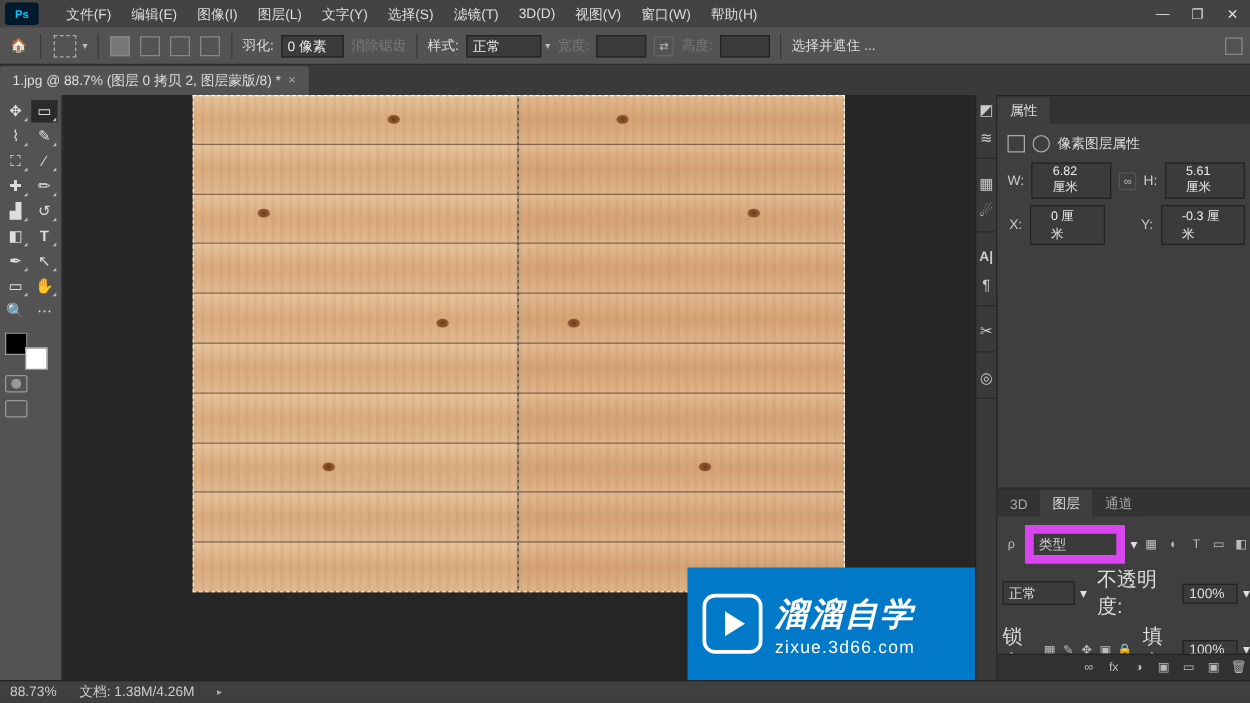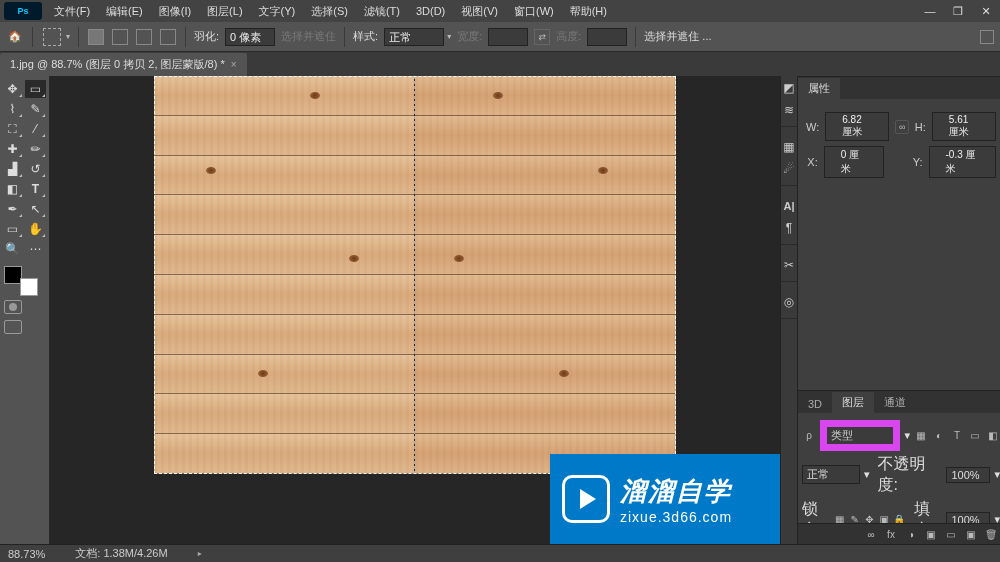--- a/index.html
+++ b/index.html
@@ -1,20 +1,20 @@
 <!DOCTYPE html>
 <html><head>
 <meta charset="utf-8">
 <style>
 * { box-sizing: border-box; margin: 0; padding: 0; font-family: "Microsoft YaHei", sans-serif; }
 body { width: 1000px; height: 562px; background: #535353; overflow: hidden; color: #e0e0e0; font-size: 11px; }
 
 
 .menubar { height: 22px; background: #434343; display: flex; align-items: center; padding-left: 4px; }
-.menubar .ps-logo { width: 38px; height: 18px; background: #001a2b; border-radius: 3px; display:flex; align-items:center; justify-content:center; color:#00c8ff; font-size:9px; font-weight:bold; margin-right:4px;text-align:center;}
+.menubar .ps-logo { width: 27px; height: 18px; background: #001a2b; border-radius: 3px; display:flex; align-items:center; justify-content:center; color:#00c8ff; font-size:9px; font-weight:bold; margin-right:14px;text-align:center;}
 .menubar .menu-item { padding: 0 8px; color: #ddd; cursor: default; }
 .menubar .spacer { flex:1; }
 .menubar .winctl { width: 28px; text-align:center; color:#ddd; }
 
 
 .optbar { height: 30px; background: #535353; border-bottom:1px solid #2a2a2a; display:flex; align-items:center; padding:0 6px; gap:6px; }
 .optbar .home-icon { width:18px; height:18px; display:flex; align-items:center; justify-content:center; color:#ddd;}
 .optbar .sel-box { width:18px; height:18px; border:1px dashed #aaa; margin:0 2px; }
 .optbar .tri { color:#bbb; font-size:8px; margin-left:-3px; }
 .optbar .sep { width:1px; height:20px; background:#3a3a3a; margin:0 2px;}
@@ -95,21 +95,21 @@
 
 
 .watermark{position:absolute;right:0;bottom:0;width:230px;height:90px;background:#0079c8;display:flex;align-items:center;gap:10px;padding:8px 12px;}
 .watermark .play{width:48px;height:48px;border:3px solid #fff;border-radius:10px;display:flex;align-items:center;justify-content:center;}
 .watermark .play .t{width:0;height:0;border-left:16px solid #fff;border-top:10px solid transparent;border-bottom:10px solid transparent;margin-left:4px;}
 .watermark .txt{display:flex;flex-direction:column;color:#fff;}
 .watermark .big{font-size:26px;font-weight:bold;letter-spacing:2px;font-style:italic;}
 .watermark .url{font-size:14px;letter-spacing:1px;}
 
 
-.statusbar{height:18px;background:#3f3f3f;border-top:1px solid #222;display:flex;align-items:center;padding:0 8px;gap:30px;color:#ccc;font-size:11px;}
+.statusbar{height:18px;background:#3f3f3f;border-top:1px solid #222;display:flex;align-items:center;padding:0 8px;gap:18px;color:#ccc;font-size:11px;}
 .statusbar .tri{color:#aaa;font-size:8px;}
 </style>
 </head>
 <body>
 
 <div class="menubar">
   <div class="ps-logo">Ps</div>
   <div class="menu-item">文件(F)</div>
   <div class="menu-item">编辑(E)</div>
   <div class="menu-item">图像(I)</div>
@@ -133,21 +133,21 @@
   <div class="sel-box"></div>
     <span class="tri">▾</span>
   <div class="sep"></div>
   <div class="mini-ico" style="background:#777"></div>
   <div class="mini-ico"></div>
   <div class="mini-ico"></div>
   <div class="mini-ico"></div>
   <div class="sep"></div>
   <label>羽化:</label>
   <div class="field">0 像素</div>
-  <label class="dim">选择并遮住</label>
+  <label class="dim">消除锯齿</label>
   <div class="sep"></div>
   <label>样式:</label>
   <div class="field" style="min-width:60px;">正常</div>
     <span class="tri">▾</span>
   <label class="dim">宽度:</label>
   <div class="field dim" style="min-width:40px;"></div>
   <div class="linkbtn dim">⇄</div>
   <label class="dim">高度:</label>
   <div class="field dim" style="min-width:40px;"></div>
   <div class="sep"></div>
@@ -278,20 +278,25 @@
       </div>
     </div>
 
     <div class="panels">
 
       <div class="panel" style="height:160px;">
         <div class="panel-tabrow">
           <div class="panel-tab">属性</div>
         </div>
         <div class="panel-body">
+          <div class="prop-title">
+            <div class="ico"></div>
+            <div class="ico" style="border-radius:50%"></div>
+            <span>像素图层属性</span>
+          </div>
           <div class="prop-row">
             <span class="lab">W:</span>
             <span class="val">6.82 厘米</span>
             <span class="link">∞</span>
             <span class="lab">H:</span>
             <span class="val">5.61 厘米</span>
           </div>
           <div class="prop-row">
             <span class="lab">X:</span>
             <span class="val">0 厘米</span>

